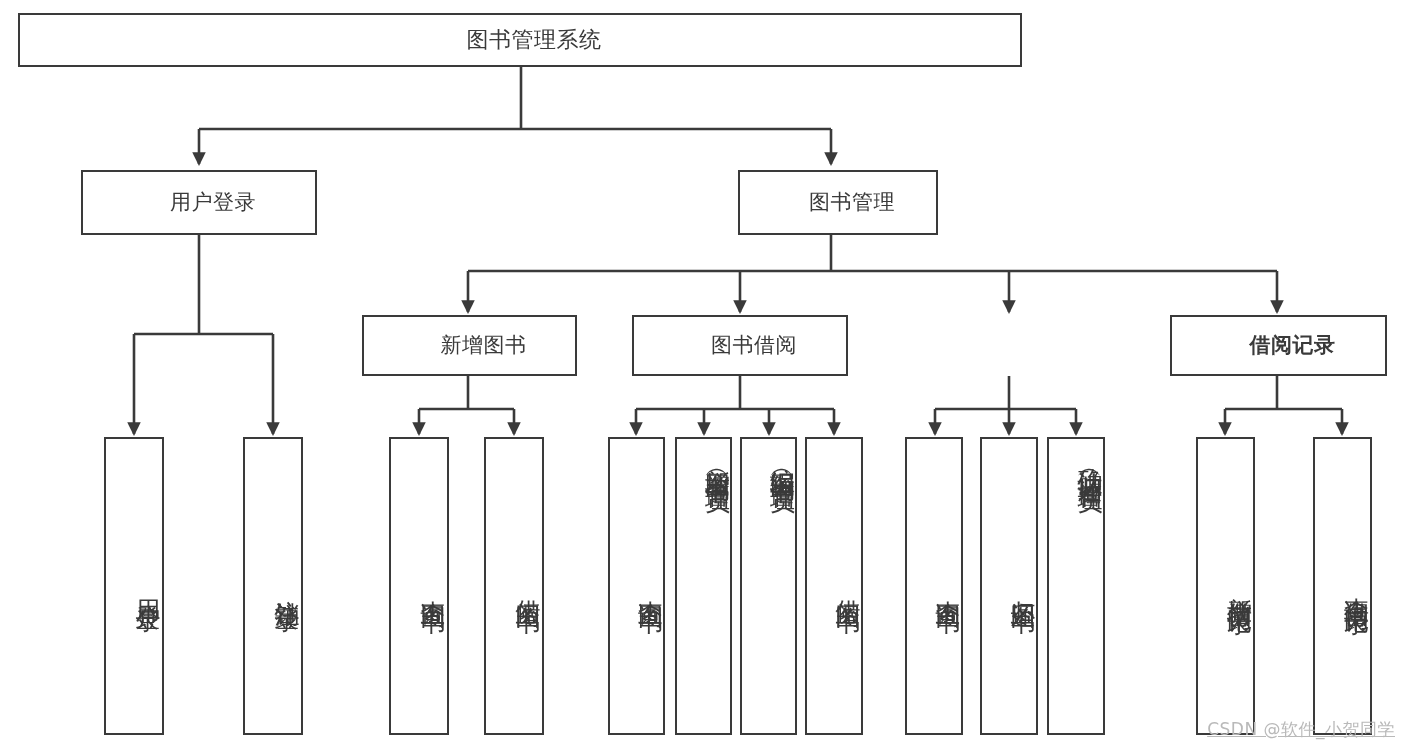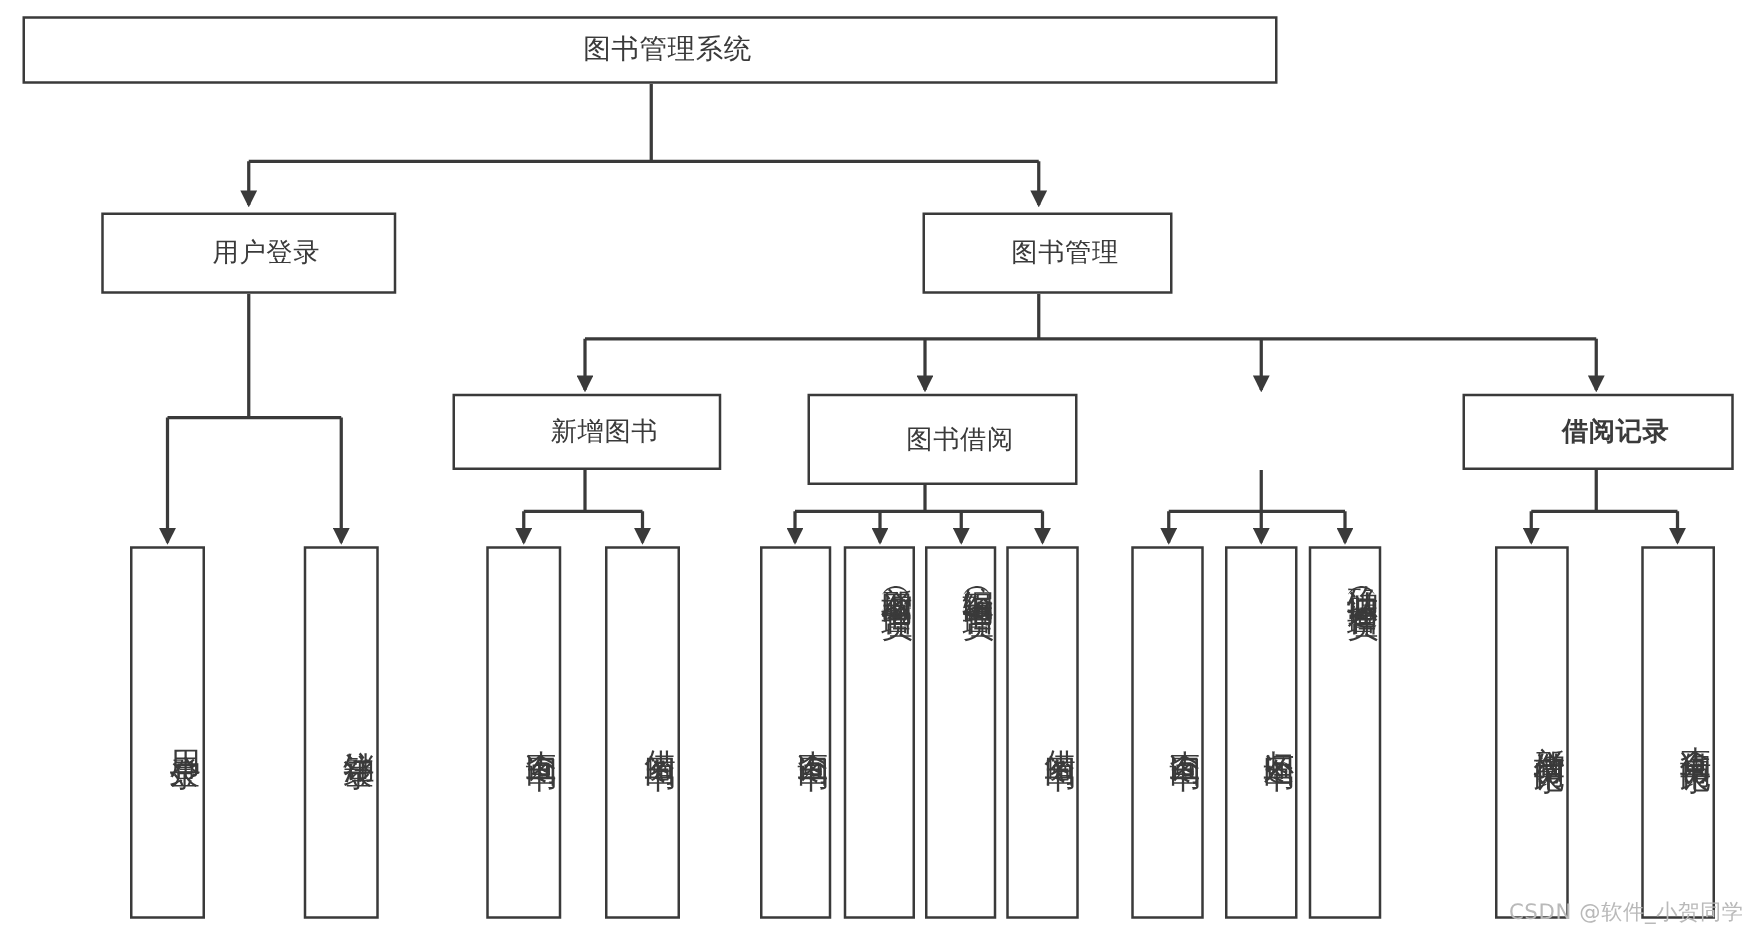--- a/index.html
+++ b/index.html
@@ -68,20 +68,21 @@
     padding-top: 0;
   }
   .watermark {
     position: absolute;
     right: 10px;
     bottom: 6px;
     font-size: 17px;
     color: #b9b9b9;
     letter-spacing: 0.5px;
     white-space: nowrap;
+    text-decoration: underline;
   }
 </style>
 </head>
 <body>
 
 <div id="canvas">
 
   <svg class="edges" viewBox="0 0 1405 747">
     <defs>
       <marker id="arrow" viewBox="0 0 10 10" refX="8.6" refY="5" markerWidth="5.2" markerHeight="5.2" orient="auto-start-reverse">
@@ -139,21 +140,21 @@
   <div class="node horiz" style="left:81px; top:170px; width:236px; height:65px;">
     <span class="lbl">用户登录</span>
   </div>
   <div class="node horiz" style="left:712px; top:170px; width:200px; height:65px;margin-left:26px;">
     <span class="lbl">图书管理</span>
   </div>
 
   <div class="node horiz" style="left:362px; top:315px; width:215px; height:61px;">
     <span class="lbl">新增图书</span>
   </div>
-  <div class="node horiz" style="left:646px; top:315px; width:216px; height:73px;">
+  <div class="node horiz" style="left:632px; top:315px; width:216px; height:61px;">
     <span class="lbl">图书借阅</span>
   </div>
   <div class="node horiz" style="left:1170px; top:315px; width:217px; height:61px;font-weight:bold;">
     <span class="lbl">借阅记录</span>
   </div>
 
   <div class="node leaf centered" style="left:104px; top:437px; width:60px; height:298px;">
     <span class="lbl">用户登录</span>
   </div>
   <div class="node leaf centered" style="left:243px; top:437px; width:60px; height:298px;">

